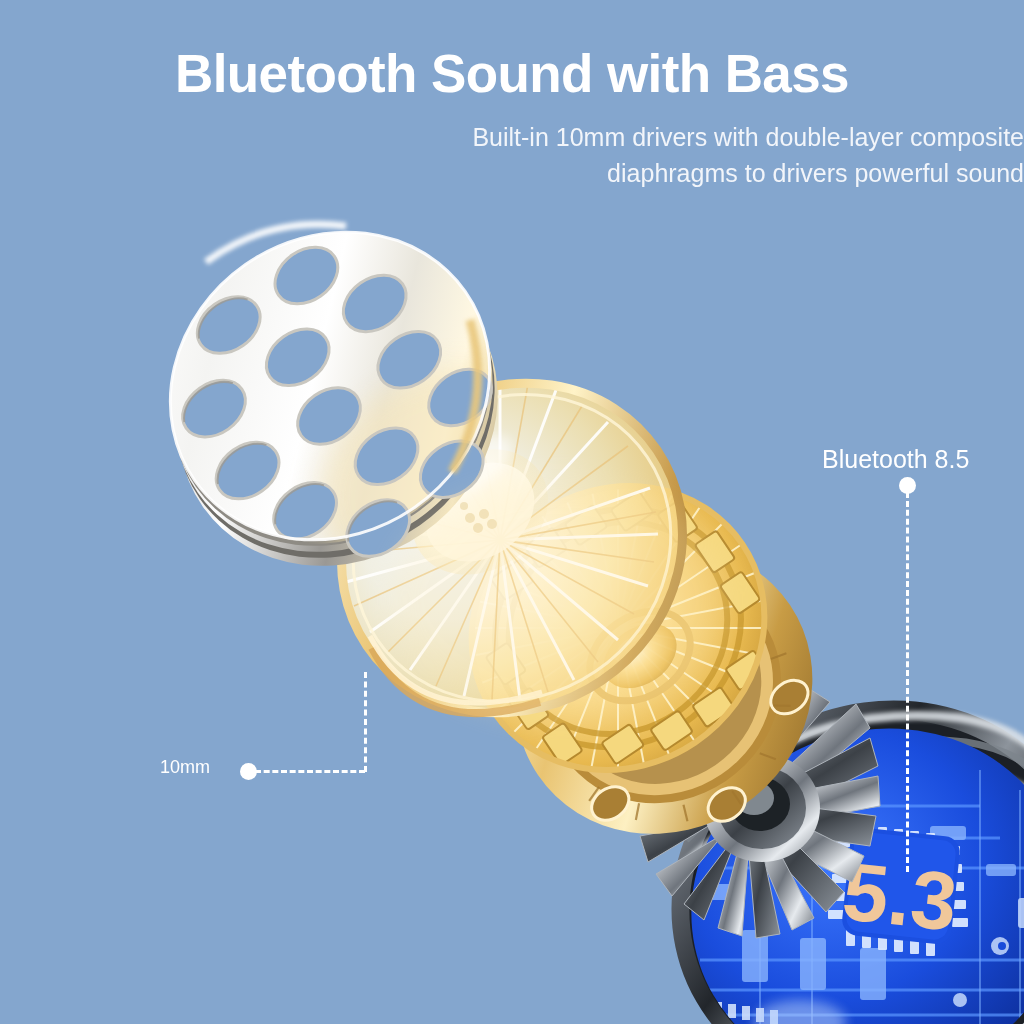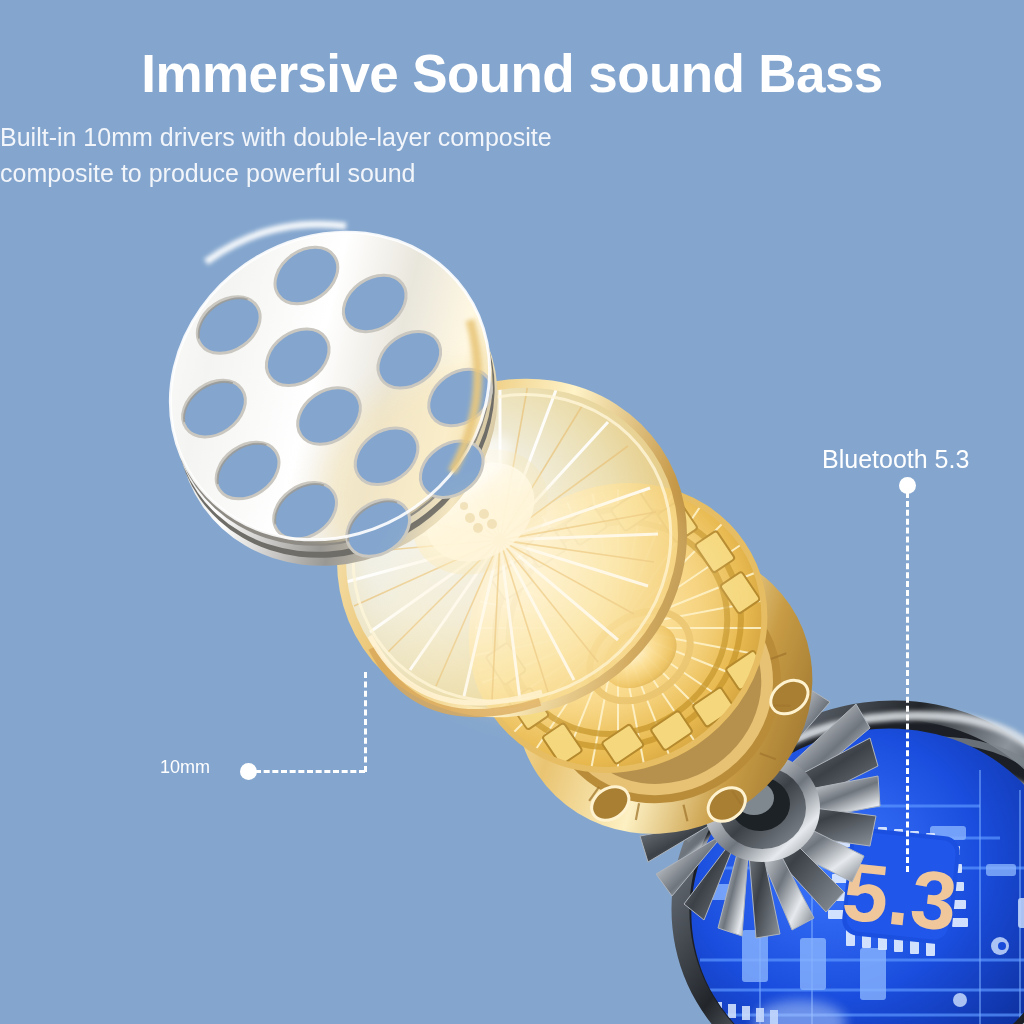--- a/index.html
+++ b/index.html
@@ -18,21 +18,21 @@
   
   #headline{
     position:absolute;left:0;top:46px;width:1024px;
     text-align:center;
     font-size:53px;font-weight:bold;color:#ffffff;
     letter-spacing:-0.6px;line-height:1.06;
     white-space:nowrap;
   }
   #subtitle{
     position:absolute;left:0;top:120px;width:1024px;
-    text-align:left;
+    text-align:right;
     font-size:25px;font-weight:normal;color:#f2f5fa;
     line-height:1.42;
   }
   #subtitle .sl{display:block;}
 
   
   .callout-label{
     position:absolute;color:#ffffff;font-weight:normal;
     white-space:nowrap;
   }
@@ -525,28 +525,28 @@
       </g>
 
       <ellipse cx="330" cy="386" rx="165" ry="148" transform="rotate(-35 330 386)" fill="none" stroke="#ffffff" stroke-width="3" opacity="0.9"></ellipse>
       <path d="M470 320 Q492 400 452 472" fill="none" stroke="#e9c87e" stroke-width="9" opacity="0.9" filter="url(#soft3)"></path>
       <path d="M206 262 Q268 216 346 226" fill="none" stroke="#ffffff" stroke-width="7" opacity="0.9" filter="url(#soft3)"></path>
     </g>
 
     <ellipse cx="560" cy="600" rx="170" ry="120" fill="#ffe9ae" opacity="0.22" filter="url(#soft2)"></ellipse>
   </svg>
 
-  <div id="headline">Immersive Sound sound Bass</div>
+  <div id="headline">Bluetooth Sound with Bass</div>
 
   <div id="subtitle">
     <span class="sl">Built-in 10mm drivers with double-layer composite</span>
-    <span class="sl">composite to produce powerful sound</span>
+    <span class="sl">diaphragms to drivers powerful sound</span>
   </div>
 
-  <div class="callout-label" id="bt-label">Bluetooth 5.3</div>
+  <div class="callout-label" id="bt-label">Bluetooth 8.5</div>
   <div class="dot" id="bt-dot"></div>
   <div class="dash-v" id="bt-line"></div>
 
   <div class="callout-label" id="mm-label">10mm</div>
   <div class="dot" id="mm-dot"></div>
   <div class="dash-h" id="mm-line-h"></div>
   <div class="dash-v" id="mm-line-v"></div>
 
 </div>
 

